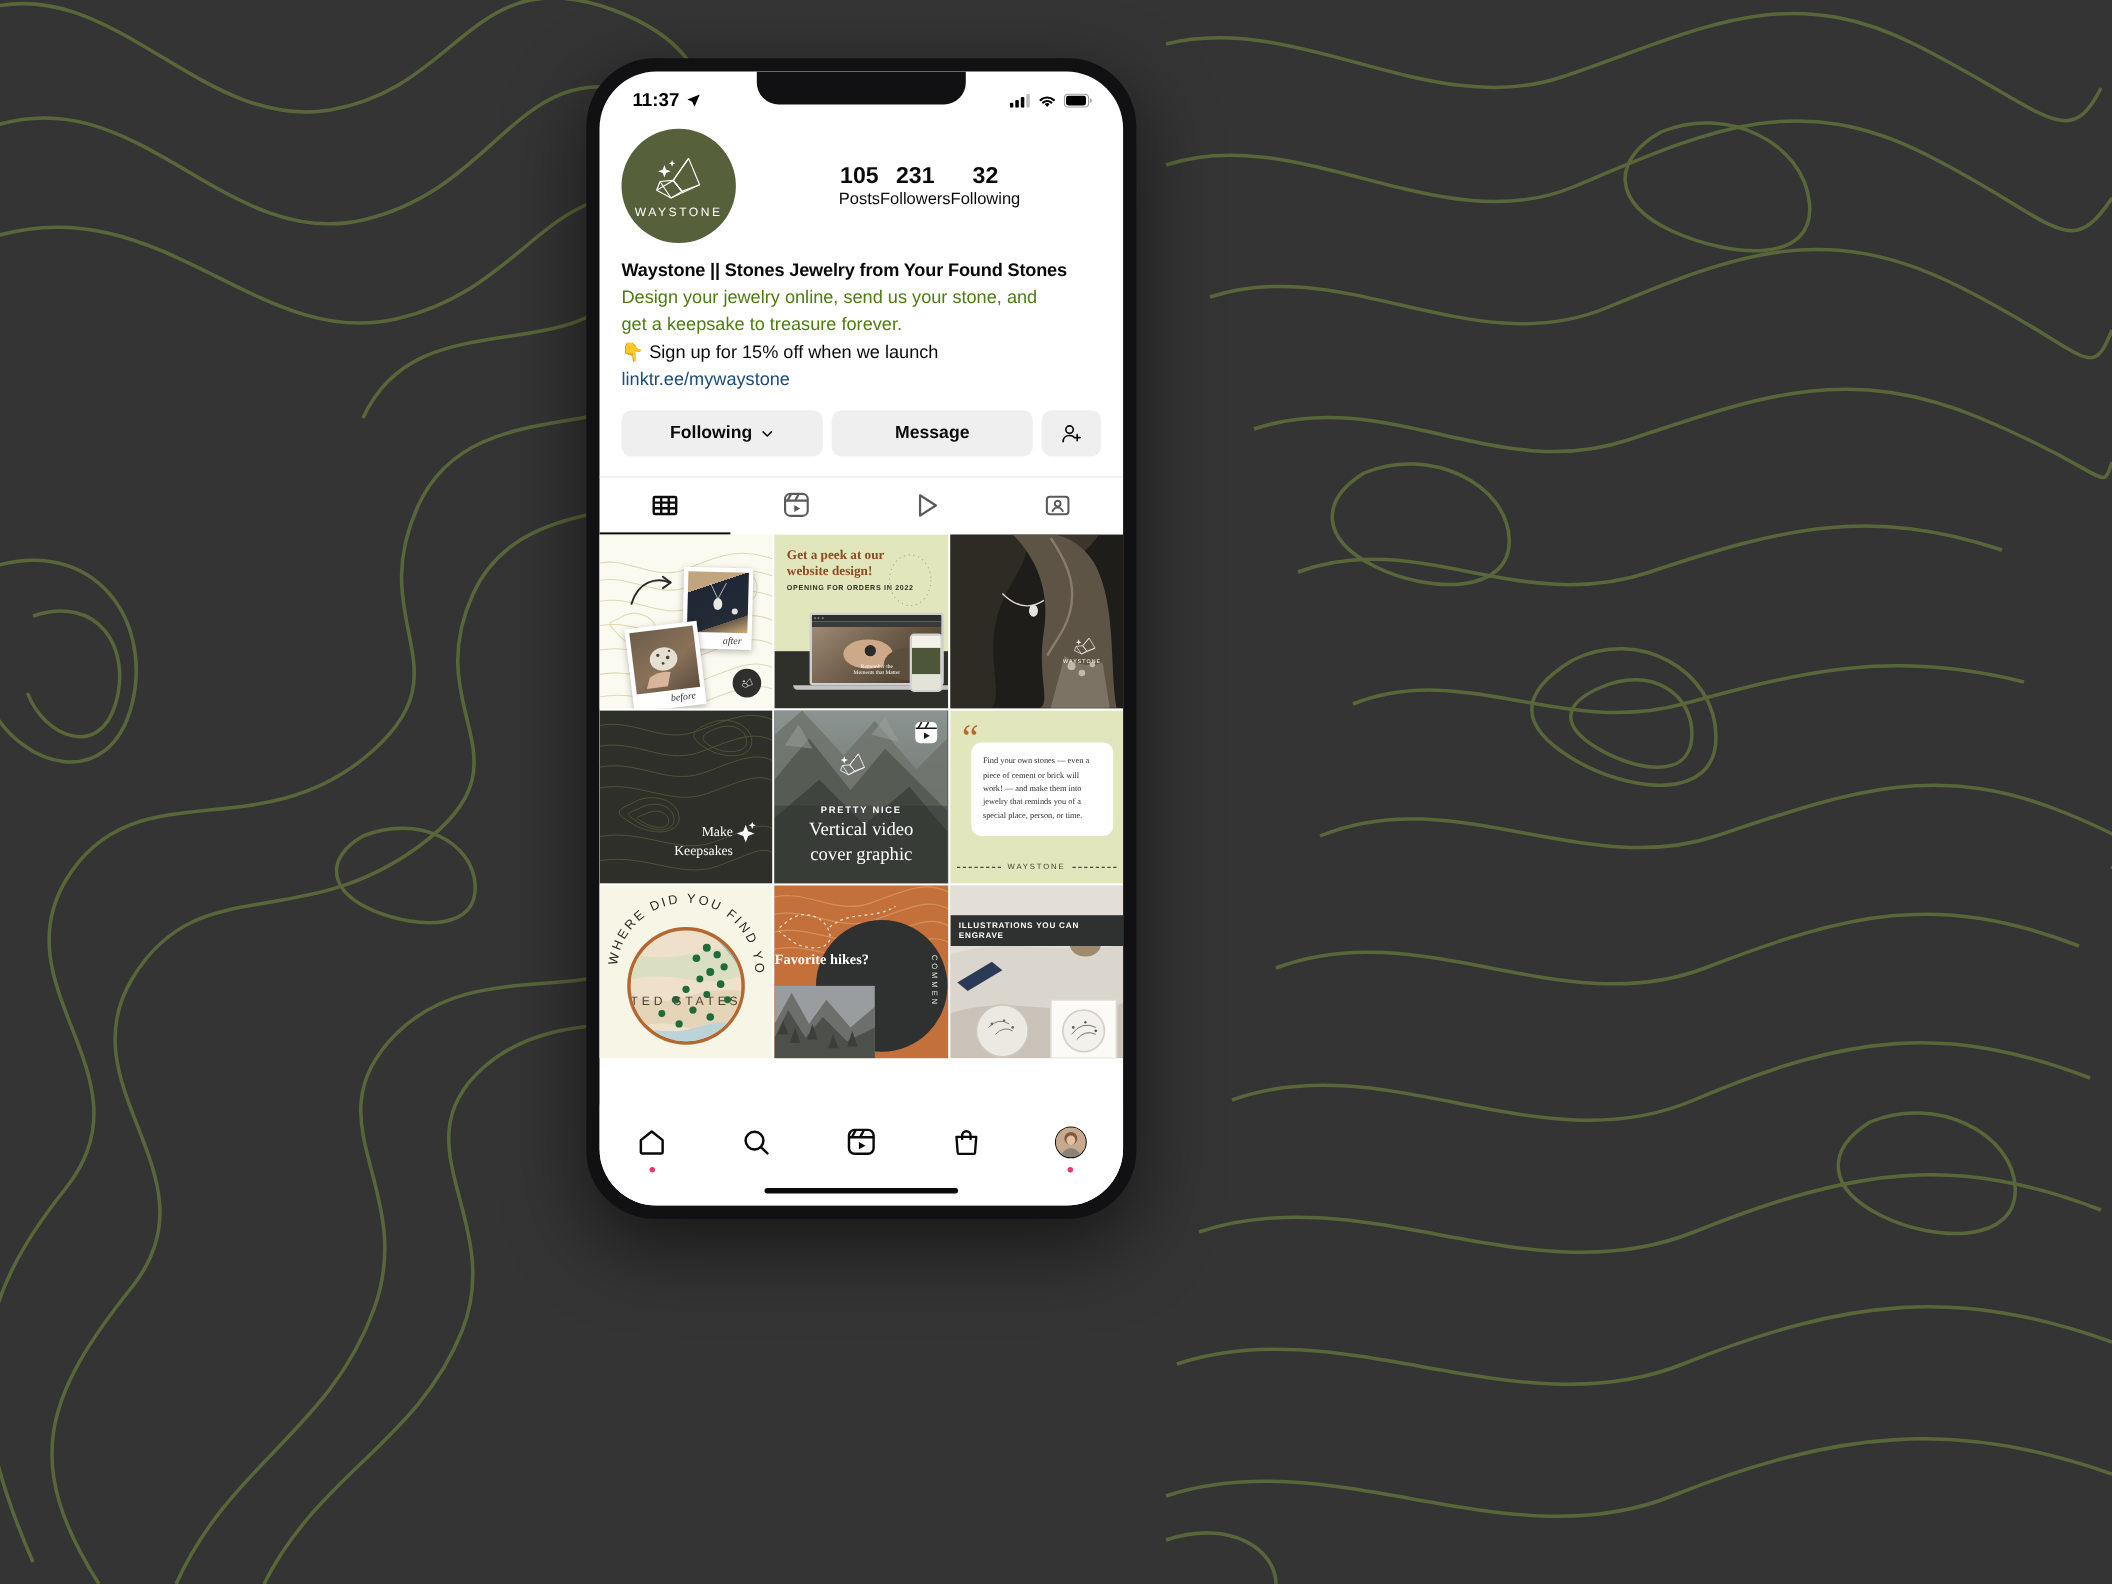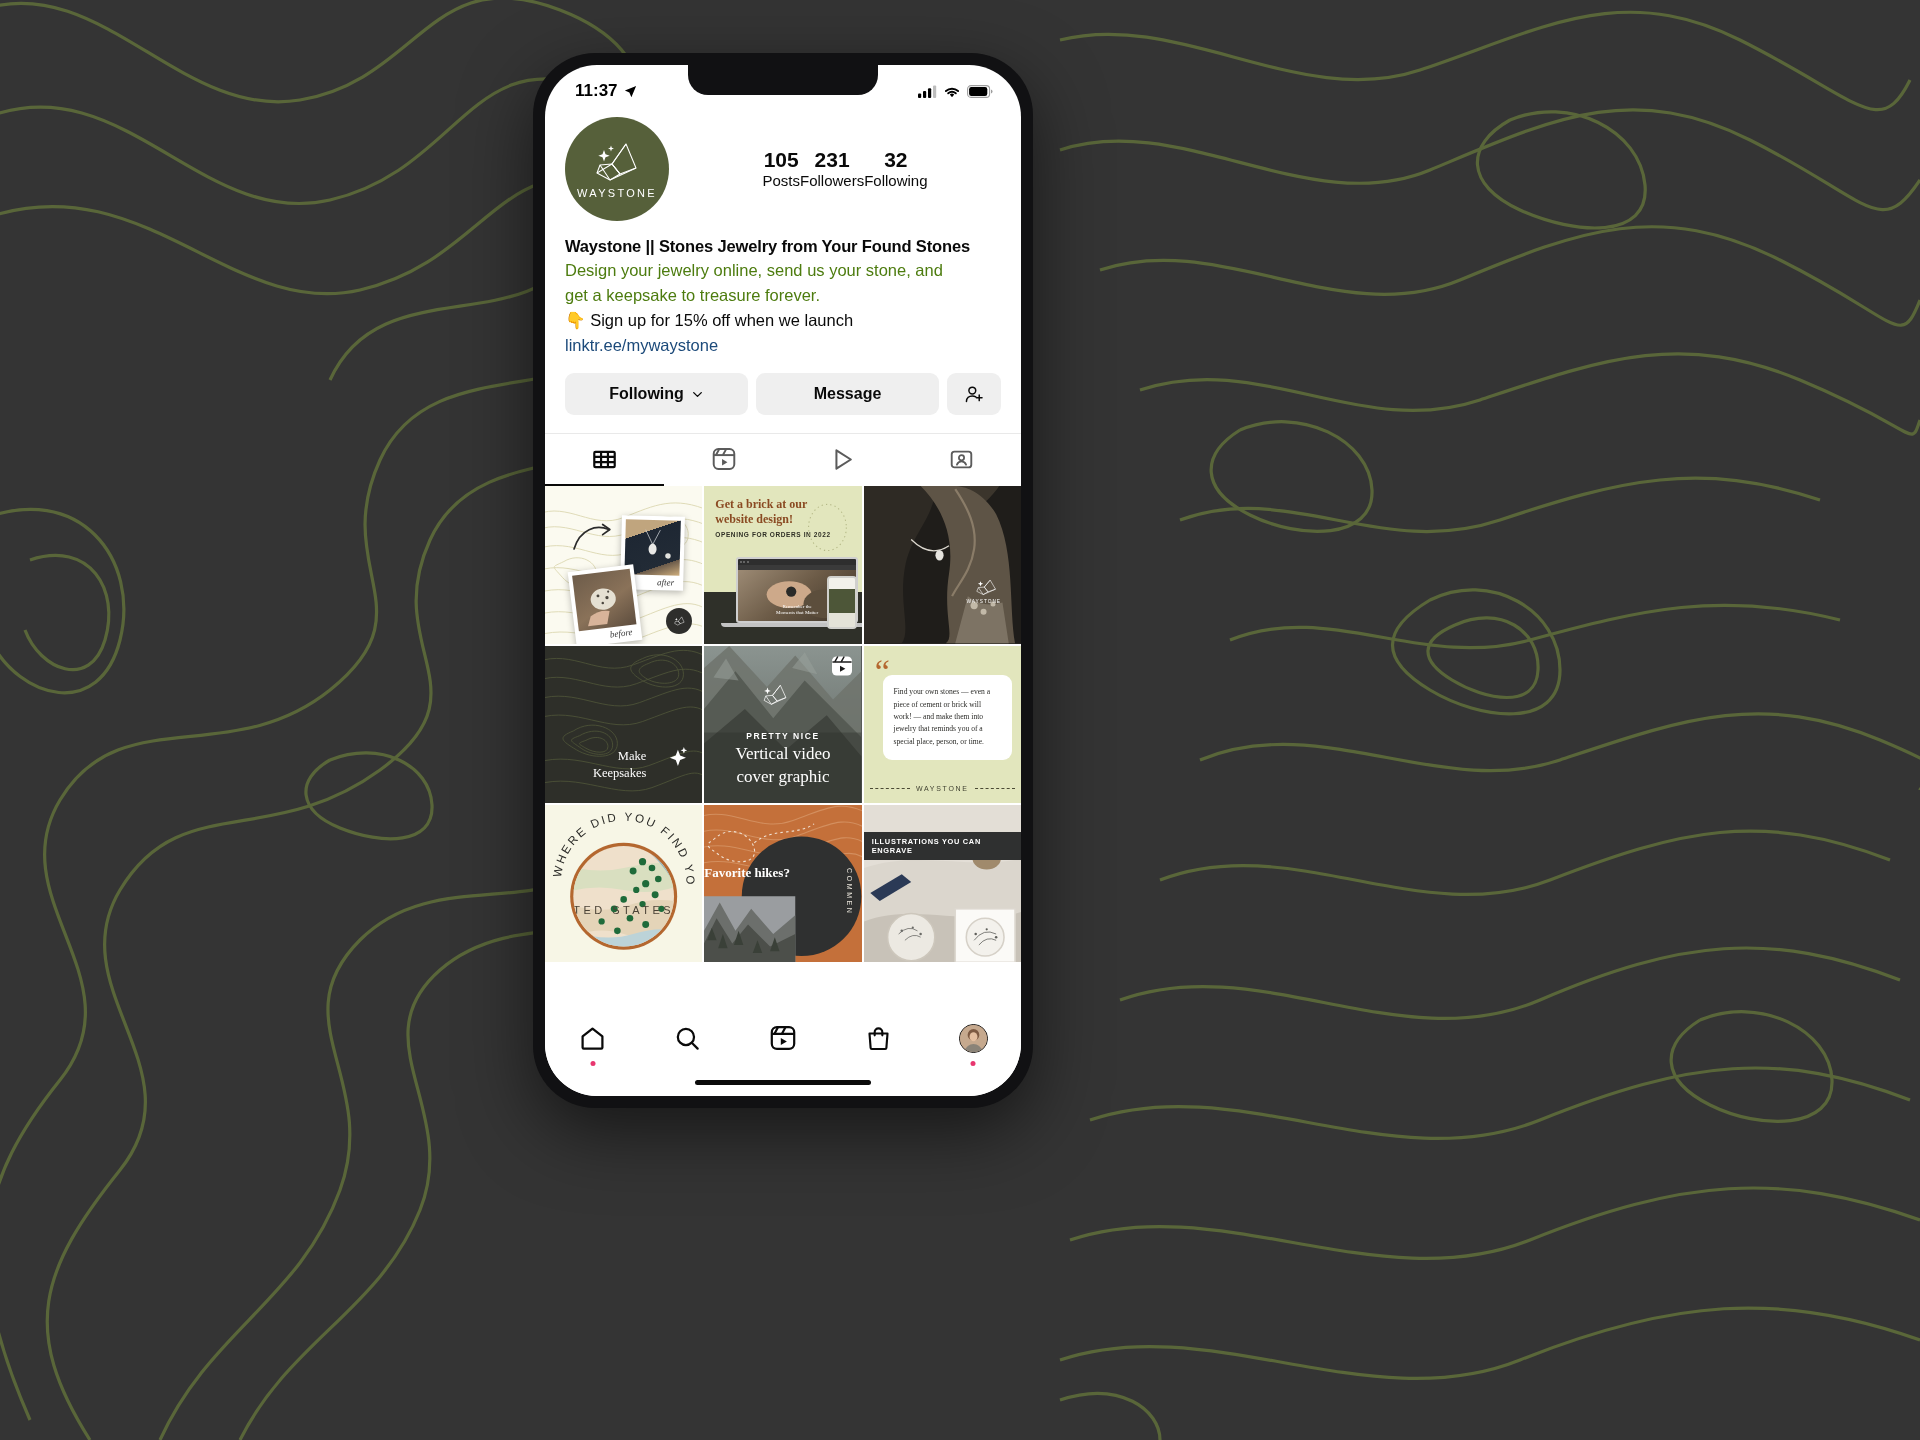--- a/index.html
+++ b/index.html
@@ -438,21 +438,21 @@
             </g>
             <path d="M18 10 l1.6 4.4 4.4 1.6 -4.4 1.6 -1.6 4.4 -1.6-4.4 -4.4-1.6 4.4-1.6Z" fill="#fff"></path>
           </svg>
         </div>
       </div>
 
       <div class="cell c2">
         <svg style="position:absolute;right:2%;top:6%;width:40%;height:40%" viewBox="0 0 60 60">
           <ellipse cx="30" cy="30" rx="18" ry="22" fill="none" stroke="#b4b886" stroke-width="1" stroke-dasharray="1.2 3"></ellipse>
         </svg>
-        <div class="c2-h">Get a brick at our</div>
+        <div class="c2-h">Get a peek at our</div>
         <div class="c2-h" style="padding-top:0">website design!</div>
         <div class="c2-s">OPENING FOR ORDERS IN 2022</div>
         <div style="position:absolute;left:0;bottom:0;width:100%;height:33%;background:#2f3029"></div>
         <div style="position:absolute;left:20%;top:45%;width:78%;height:48%;">
           <div style="width:100%;height:88%;background:#d9d9d9;border:2.5px solid #cfcfcf;border-radius:3px;overflow:hidden;position:relative;">
             <div style="height:10%;background:#2e2e2e;display:flex;align-items:center;gap:1.5px;padding-left:2px">
               <span style="width:2px;height:2px;border-radius:50%;background:#777"></span>
               <span style="width:2px;height:2px;border-radius:50%;background:#777"></span>
               <span style="width:2px;height:2px;border-radius:50%;background:#777"></span>
             </div>
@@ -517,21 +517,21 @@
             <path d="M18 54 C 30 46, 46 52, 46 62 S 30 72, 20 66 S 8 58, 18 54"></path>
             <path d="M22 57 C 32 51, 43 55, 43 63 S 30 70, 23 65 S 14 60, 22 57"></path>
             <path d="M26 60 C 33 56, 40 59, 40 64 S 31 68, 26 65 S 20 62, 26 60"></path>
             <path d="M62 8 C 74 2, 88 8, 88 18 S 72 28, 62 22 S 52 12, 62 8"></path>
             <path d="M66 11 C 76 6, 85 11, 85 18 S 72 25, 65 21 S 58 14, 66 11"></path>
             <path d="M-5 74 C 22 66, 44 84, 66 76 S 96 62, 105 72"></path>
             <path d="M-5 88 C 22 80, 46 98, 68 90 S 96 76, 105 86"></path>
           </g>
         </svg>
         <div class="c4-txt">
-          <span style="display:inline-flex;align-items:flex-start;gap:20px;">
+          <span style="display:inline-flex;align-items:flex-start;gap:0;">
             <span>
               <span style="display:block">Make</span>
               <span style="display:block">Keepsakes</span>
             </span>
             <svg width="22" height="24" viewBox="0 0 24 26" style="margin-top:-2px">
               <path d="M13 4 l2.4 6.4 6.4 2.4 -6.4 2.4 -2.4 6.4 -2.4-6.4 -6.4-2.4 6.4-2.4Z" fill="#fff"></path>
               <path d="M19.5 1 l1 2.6 2.6 1 -2.6 1 -1 2.6 -1-2.6 -2.6-1 2.6-1Z" fill="#fff"></path>
             </svg>
           </span>
         </div>

